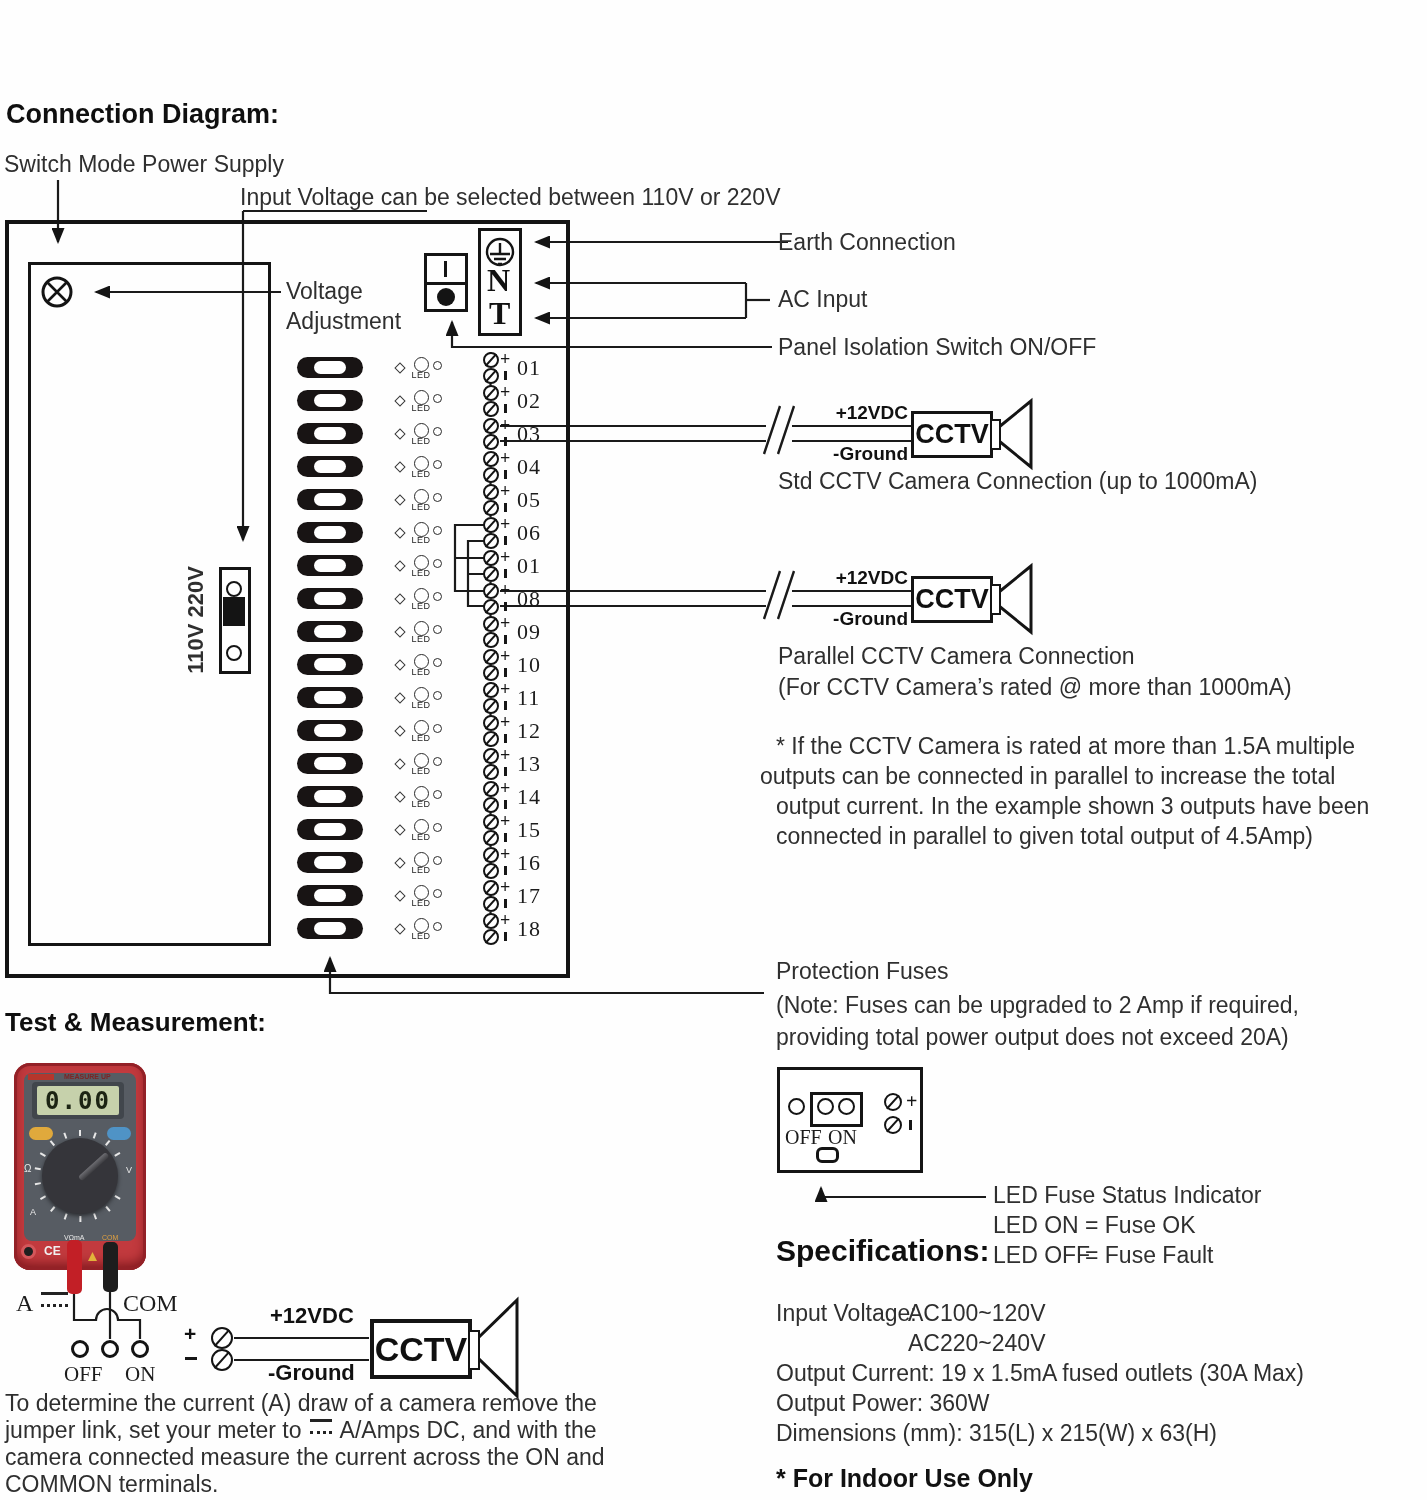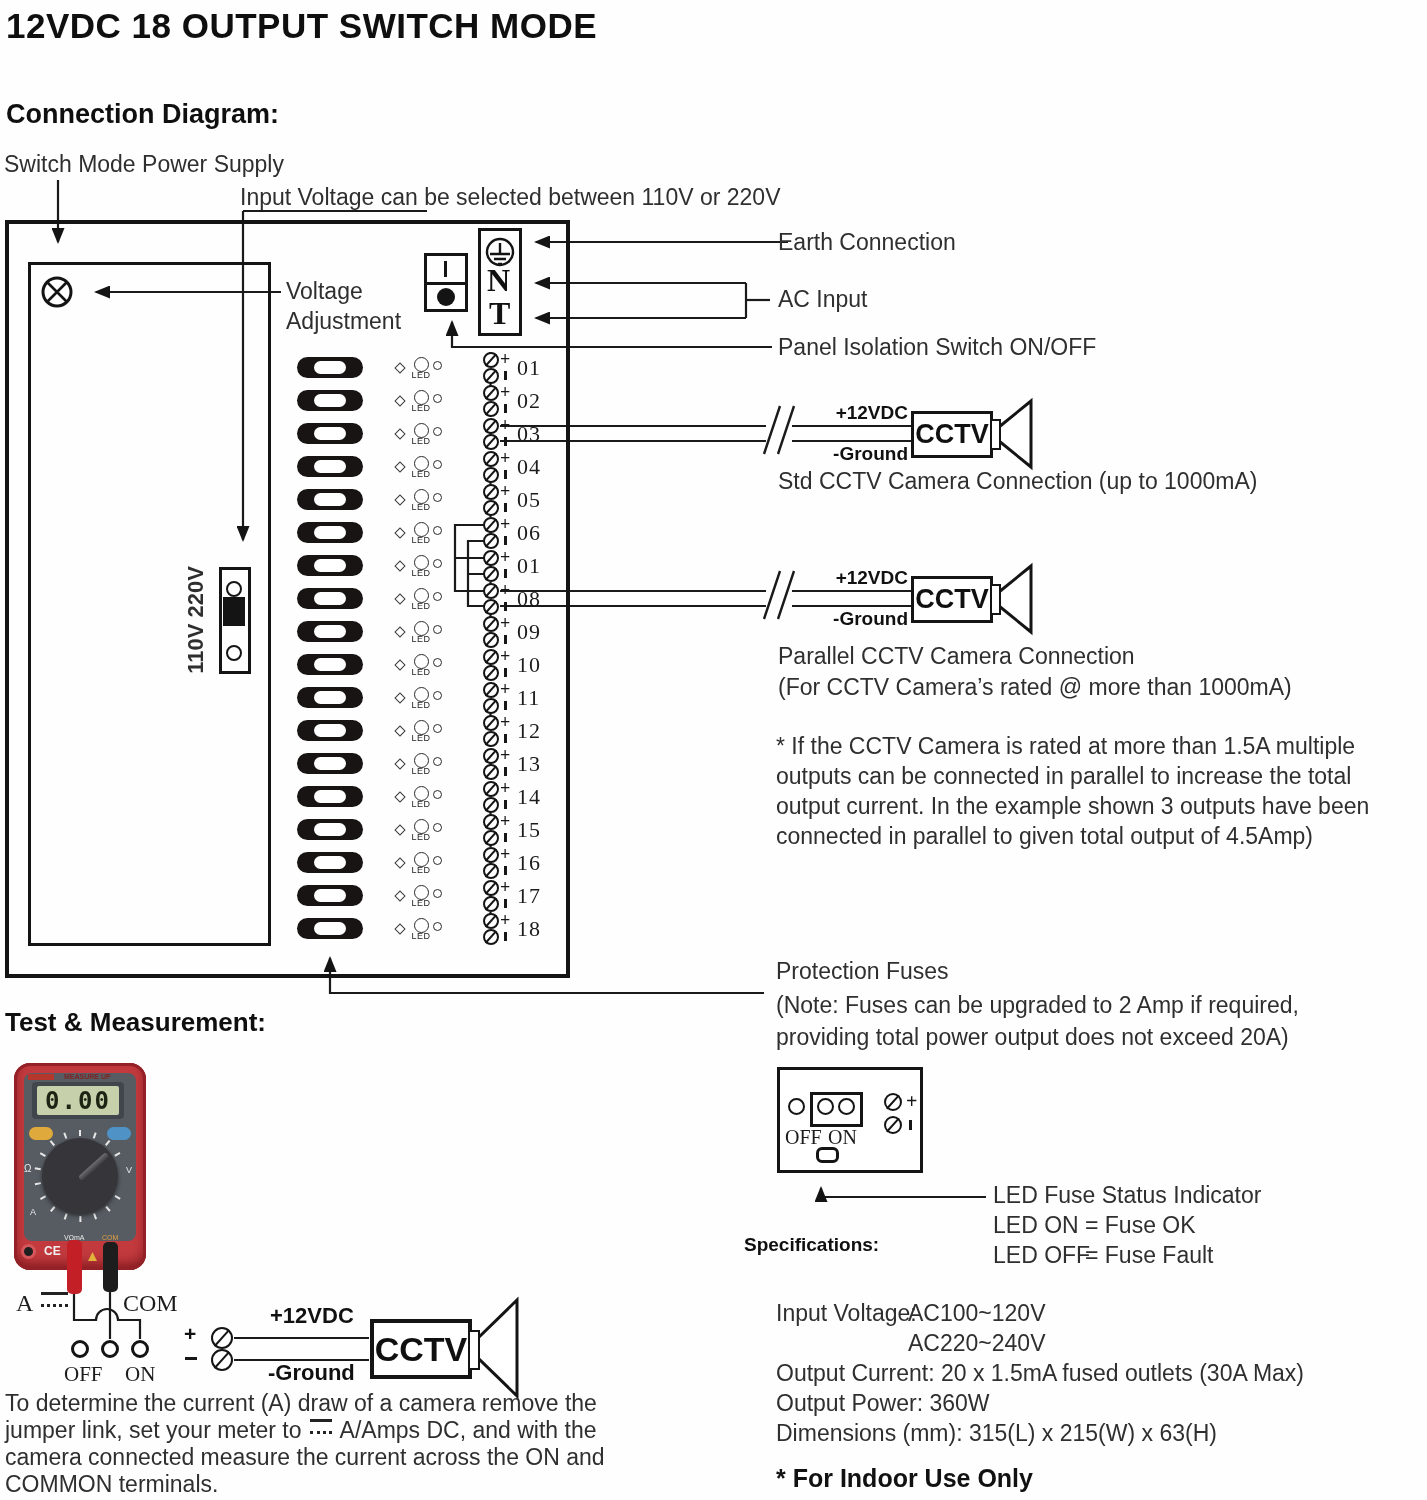--- a/index.html
+++ b/index.html
@@ -106,21 +106,20 @@
       <circle cx="57" cy="292" r="14"></circle>
       <path d="M47 282 L67 302 M67 282 L47 302" stroke-width="2.6"></path>
     </g>
 
     <g stroke="#141414" stroke-width="2.4" fill="none">
       <circle cx="500" cy="252" r="13"></circle>
       <path d="M500 243 V254 M490 254 H510 M494 259 H506 M498 264 H502"></path>
     </g>
   </svg>
 
-  <div class="t title" style="left:6px;top:6px">12VDC 18 OUTPUT SWITCH MODE</div>
   <div class="t h2" style="left:6px;top:99px">Connection Diagram:</div>
   <div class="t" style="left:4px;top:151px">Switch Mode Power Supply</div>
   <div class="t" style="left:240px;top:184px">Input Voltage can be selected between 110V or 220V</div>
 
   <div class="obox" style="left:5px;top:220px;width:557px;height:750px"></div>
   <div class="ibox" style="left:28px;top:262px;width:237px;height:678px"></div>
 
   <div class="t" style="left:286px;top:278px">Voltage</div>
   <div class="t" style="left:286px;top:308px">Adjustment</div>
 
@@ -372,21 +371,21 @@
   <div class="t" style="left:778px;top:468px">Std CCTV Camera Connection (up to 1000mA)</div>
 
   <div class="t tb" style="left:820px;top:567px;width:88px;text-align:right;font-size:19px">+12VDC</div>
   <div class="t tb" style="left:820px;top:608px;width:88px;text-align:right;font-size:19px">-Ground</div>
   <div class="cam" style="left:911px;top:576px;width:76px;height:41px;font-size:27px">CCTV</div>
   <div class="conn" style="left:990px;top:584px;width:7px;height:27px"></div>
   <div class="t" style="left:778px;top:643px">Parallel CCTV Camera Connection</div>
   <div class="t" style="left:778px;top:674px">(For CCTV Camera’s rated @ more than 1000mA)</div>
 
   <div class="t" style="left:776px;top:733px">* If the CCTV Camera is rated at more than 1.5A multiple</div>
-  <div class="t" style="left:776px;top:763px">outputs can be connected in parallel to increase the total</div>
+  <div class="t" style="left:760px;top:763px">outputs can be connected in parallel to increase the total</div>
   <div class="t" style="left:776px;top:793px">output current. In the example shown 3 outputs have been</div>
   <div class="t" style="left:776px;top:823px">connected in parallel to given total output of 4.5Amp)</div>
 
   <div class="t" style="left:776px;top:958px">Protection Fuses</div>
   <div class="t" style="left:776px;top:992px">(Note: Fuses can be upgraded to 2 Amp if required,</div>
   <div class="t" style="left:776px;top:1024px">providing total power output does not exceed 20A)</div>
 
   <div class="ibox" style="left:777px;top:1067px;width:140px;height:100px;background:#fff">
     <div class="circ" style="left:8px;top:28px;width:17px;height:17px"></div>
     <div class="conn" style="left:30px;top:22px;width:47px;height:29px;border-width:3px">
@@ -401,25 +400,25 @@
     <div class="plus" style="left:126px;top:20px;font-size:20px">+</div>
     <div class="minbar" style="left:129px;top:50px;height:10px"></div>
   </div>
 
   <div class="t" style="left:993px;top:1182px">LED Fuse Status Indicator</div>
   <div class="t" style="left:993px;top:1212px">LED ON</div>
   <div class="t" style="left:1085px;top:1212px">= Fuse OK</div>
   <div class="t" style="left:993px;top:1242px">LED OFF</div>
   <div class="t" style="left:1085px;top:1242px">= Fuse Fault</div>
 
-  <div class="t h2" style="left:744px;top:1234px;font-size:19px">Specifications:</div>
+  <div class="t h2" style="left:776px;top:1234px;font-size:30px">Specifications:</div>
   <div class="t" style="left:776px;top:1300px">Input Voltage:</div>
   <div class="t" style="left:908px;top:1300px">AC100~120V</div>
   <div class="t" style="left:908px;top:1330px">AC220~240V</div>
-  <div class="t" style="left:776px;top:1360px">Output Current: 20 x 1.5mA fused outlets (30A Max)</div>
+  <div class="t" style="left:776px;top:1360px">Output Current: 19 x 1.5mA fused outlets (30A Max)</div>
   <div class="t" style="left:776px;top:1390px">Output Power: 360W</div>
   <div class="t" style="left:776px;top:1420px">Dimensions (mm): 315(L) x 215(W) x 63(H)</div>
   <div class="t tb" style="left:776px;top:1464px;font-size:25px">*  For Indoor Use Only</div>
 
   <div class="t h2" style="left:5px;top:1007px;font-size:26px">Test &amp; Measurement:</div>
 
   <div>
     <div class="mm-body"></div>
     <div class="mm-face"></div>
     <div class="abs" style="left:28px;top:1074px;width:26px;height:6px;background:#b5362c;z-index:5"></div>

